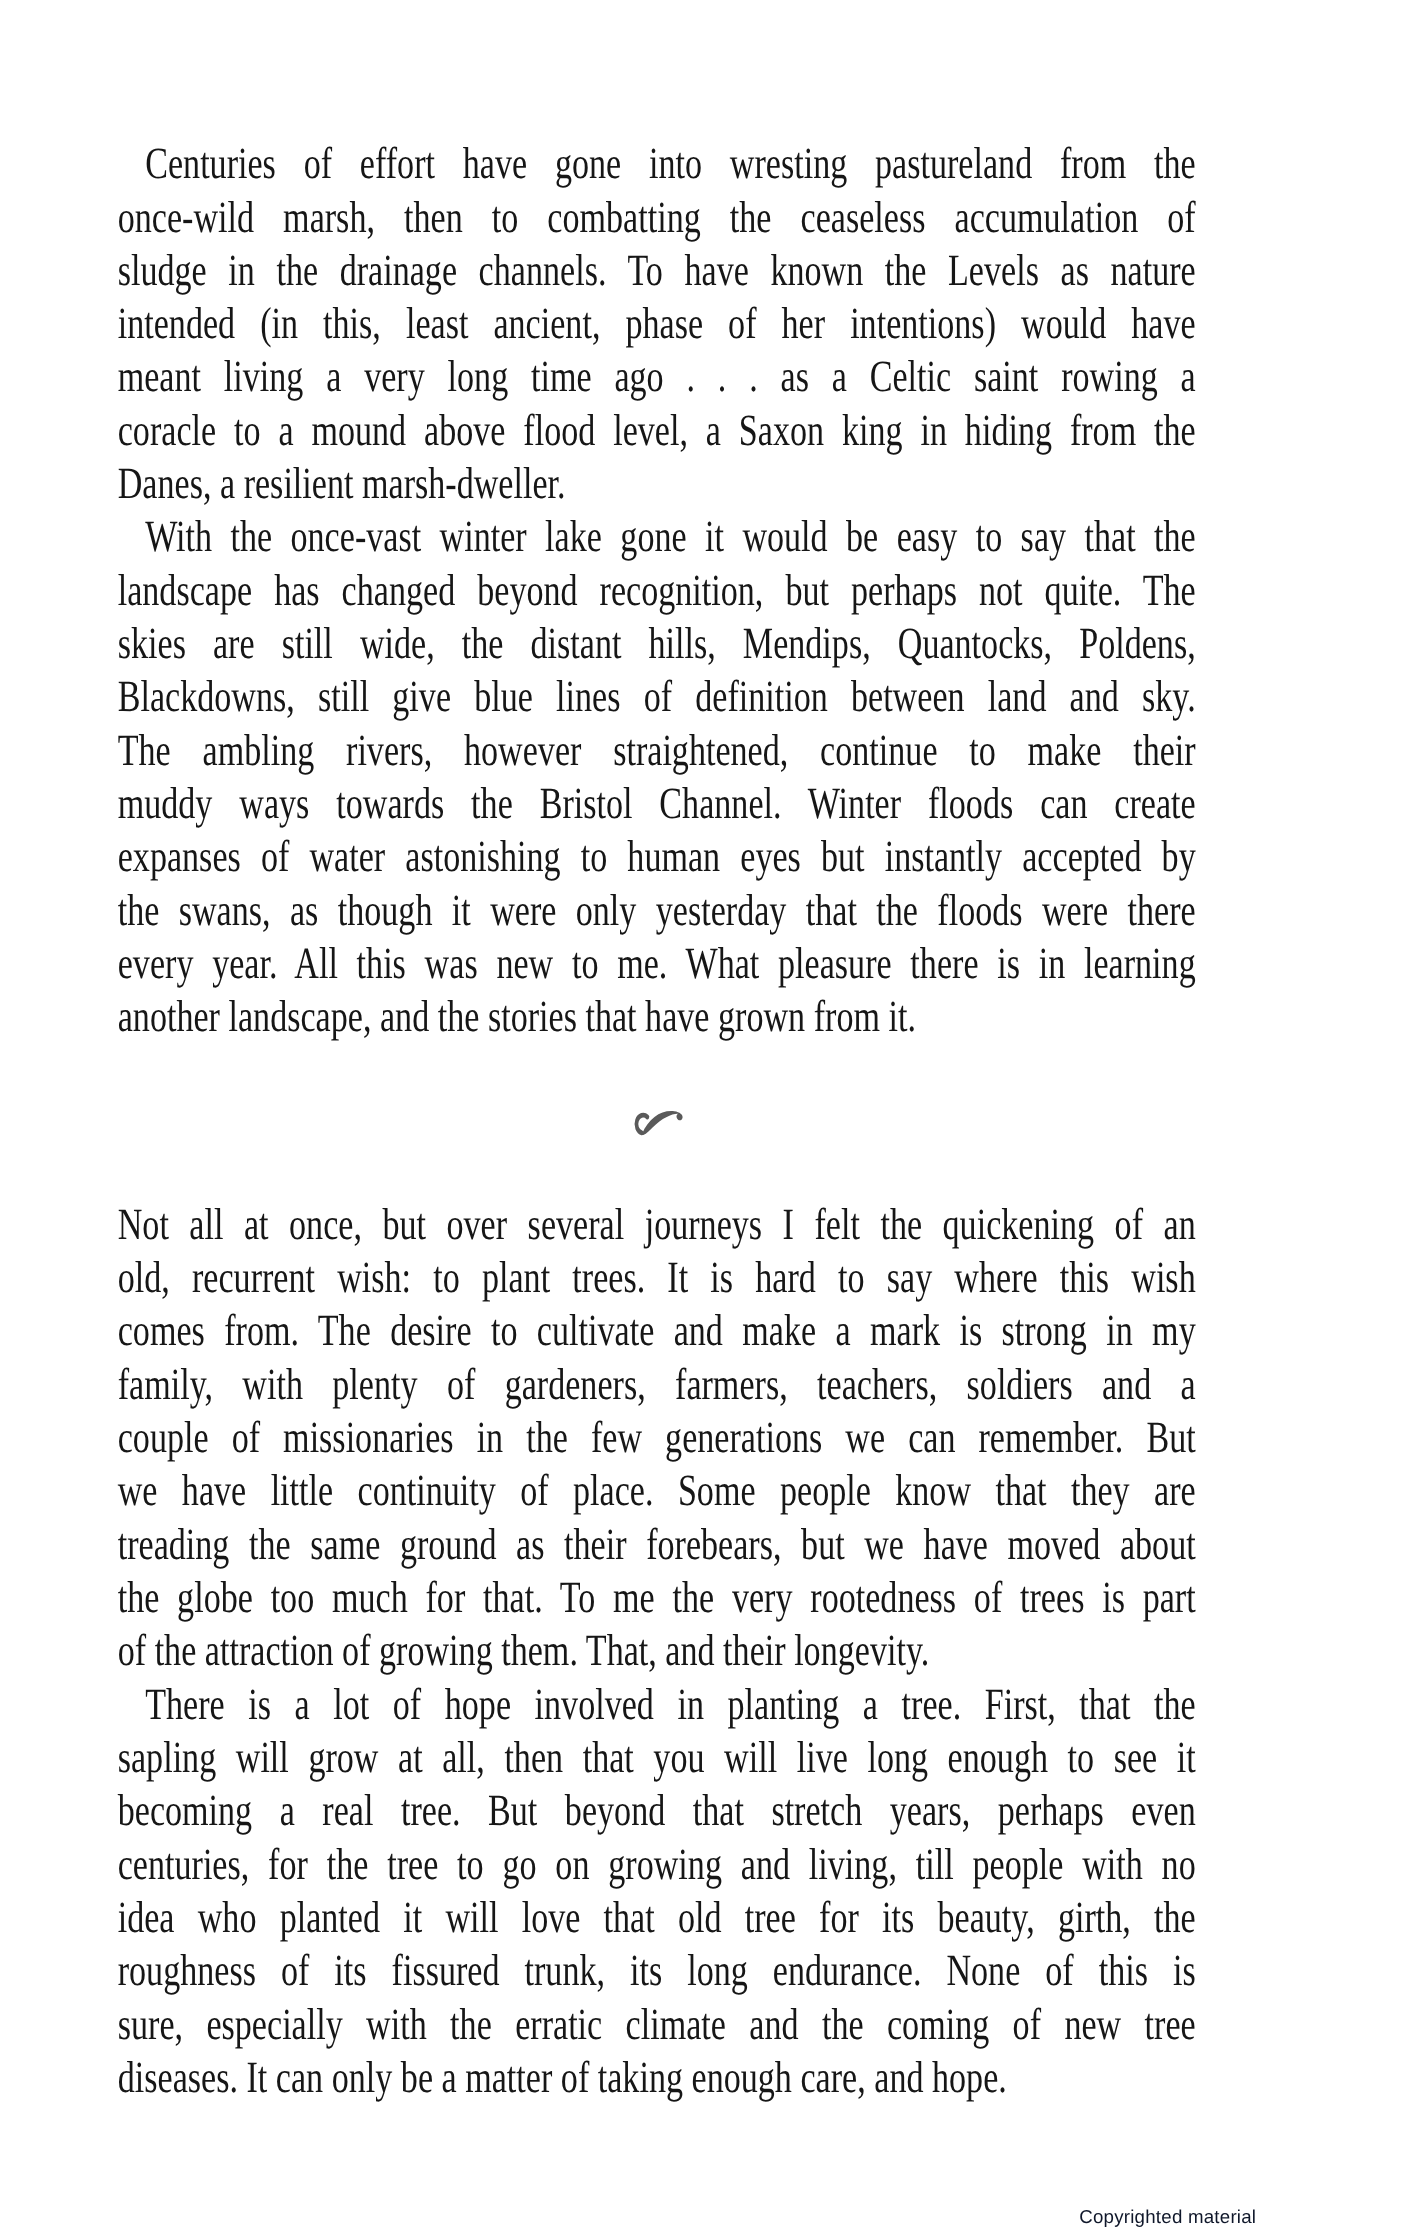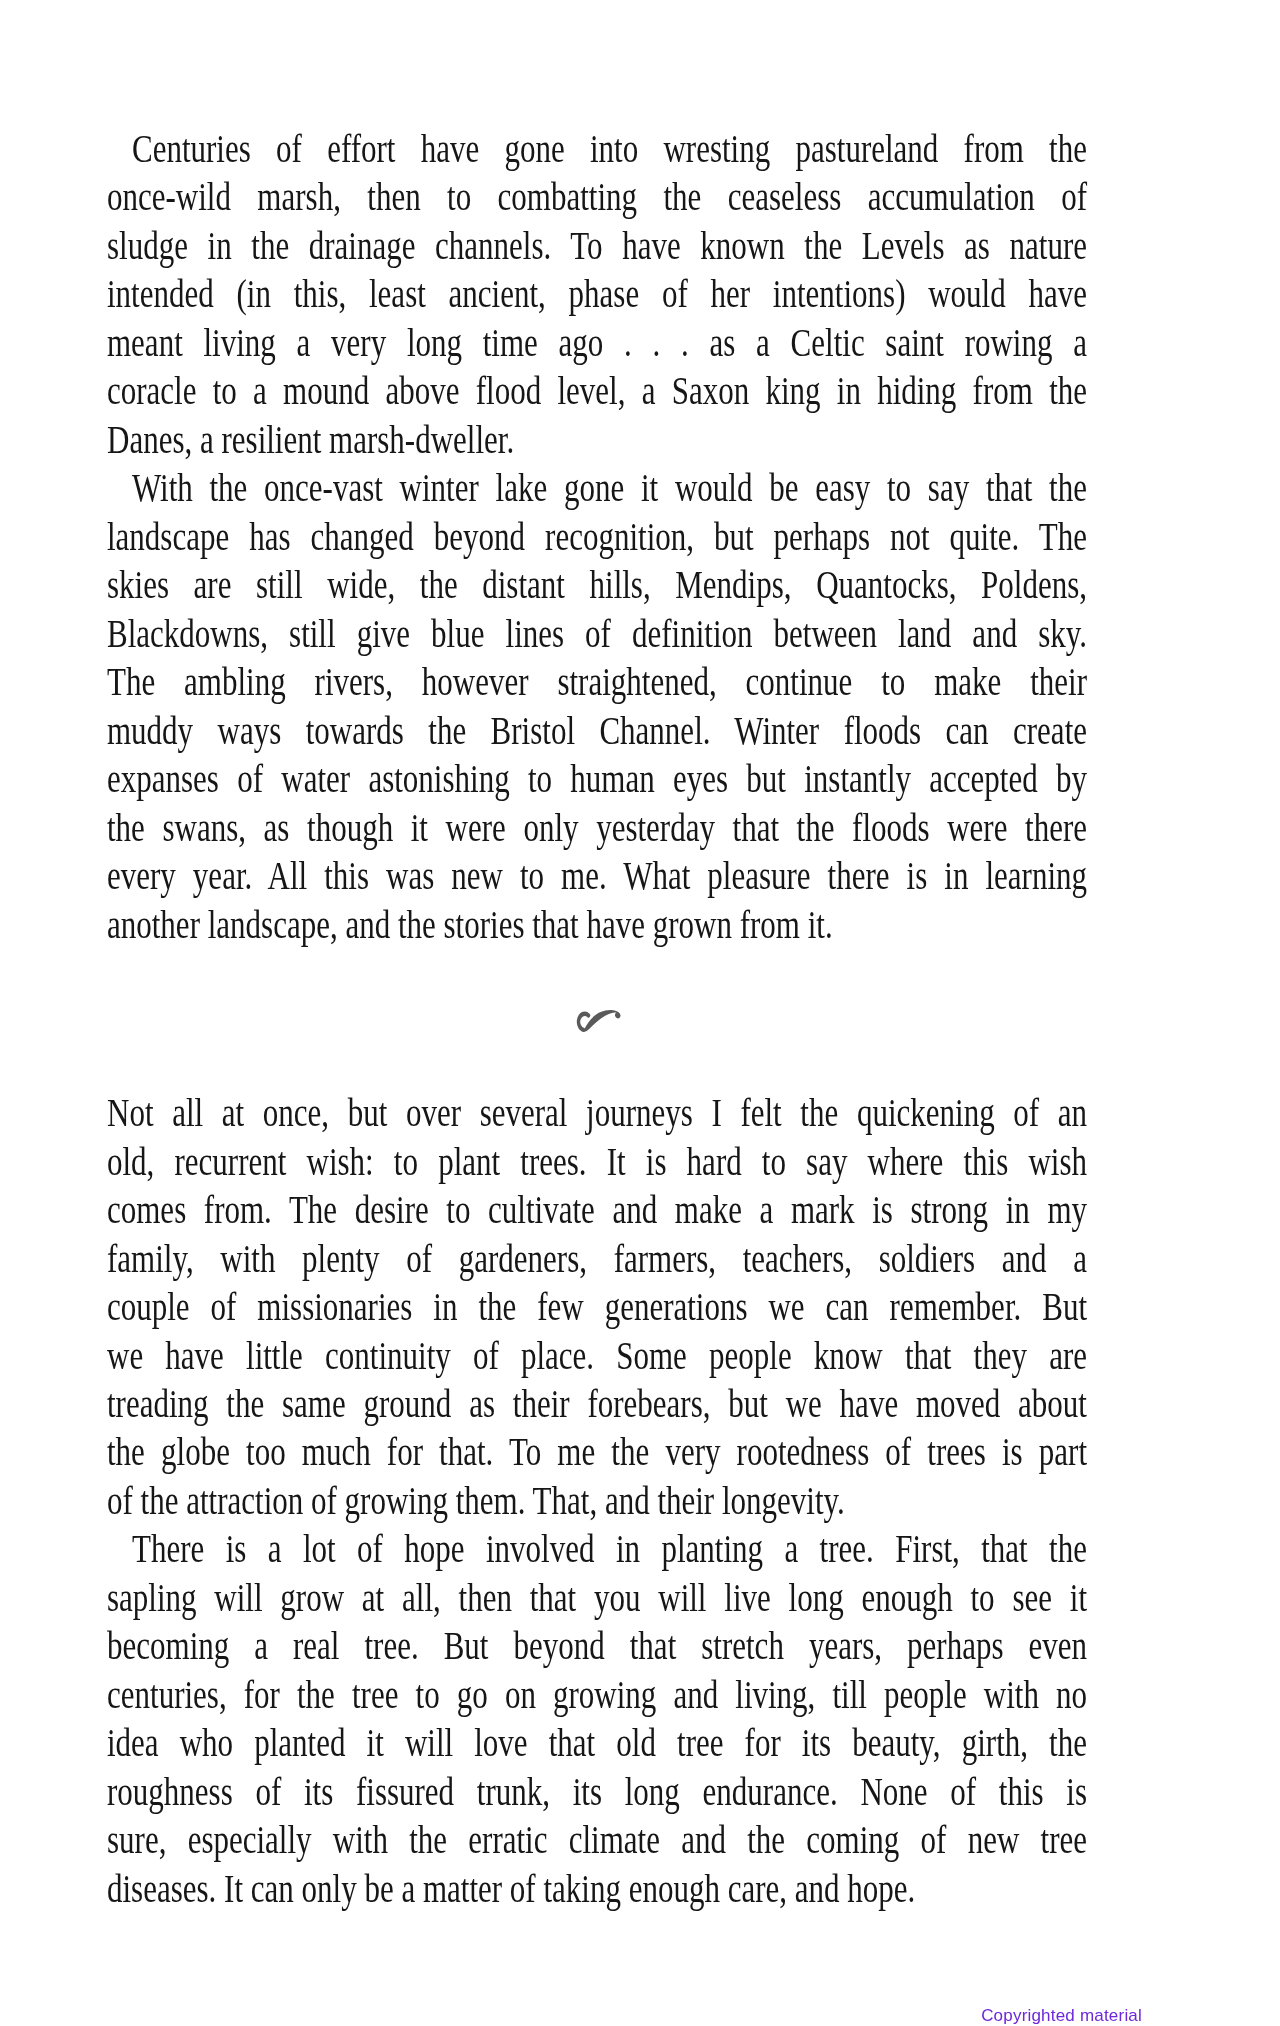--- a/index.html
+++ b/index.html
@@ -49,21 +49,21 @@
     height: 26px;
     color: #5a5a5a;
     display: block;
   }
   .copyright {
     position: absolute;
     right: 14px;
     top: 1982px;
     font-family: "Liberation Sans", "DejaVu Sans", sans-serif;
     font-size: 17px;
-    color: #6d28d9;
+    color: #0f172a;
     letter-spacing: 0.2px;
   }
 </style>
 </head>
 <body>
 
 <div class="page">
   <div class="text-column">
     <div class="section">
         <div class="paragraph">

